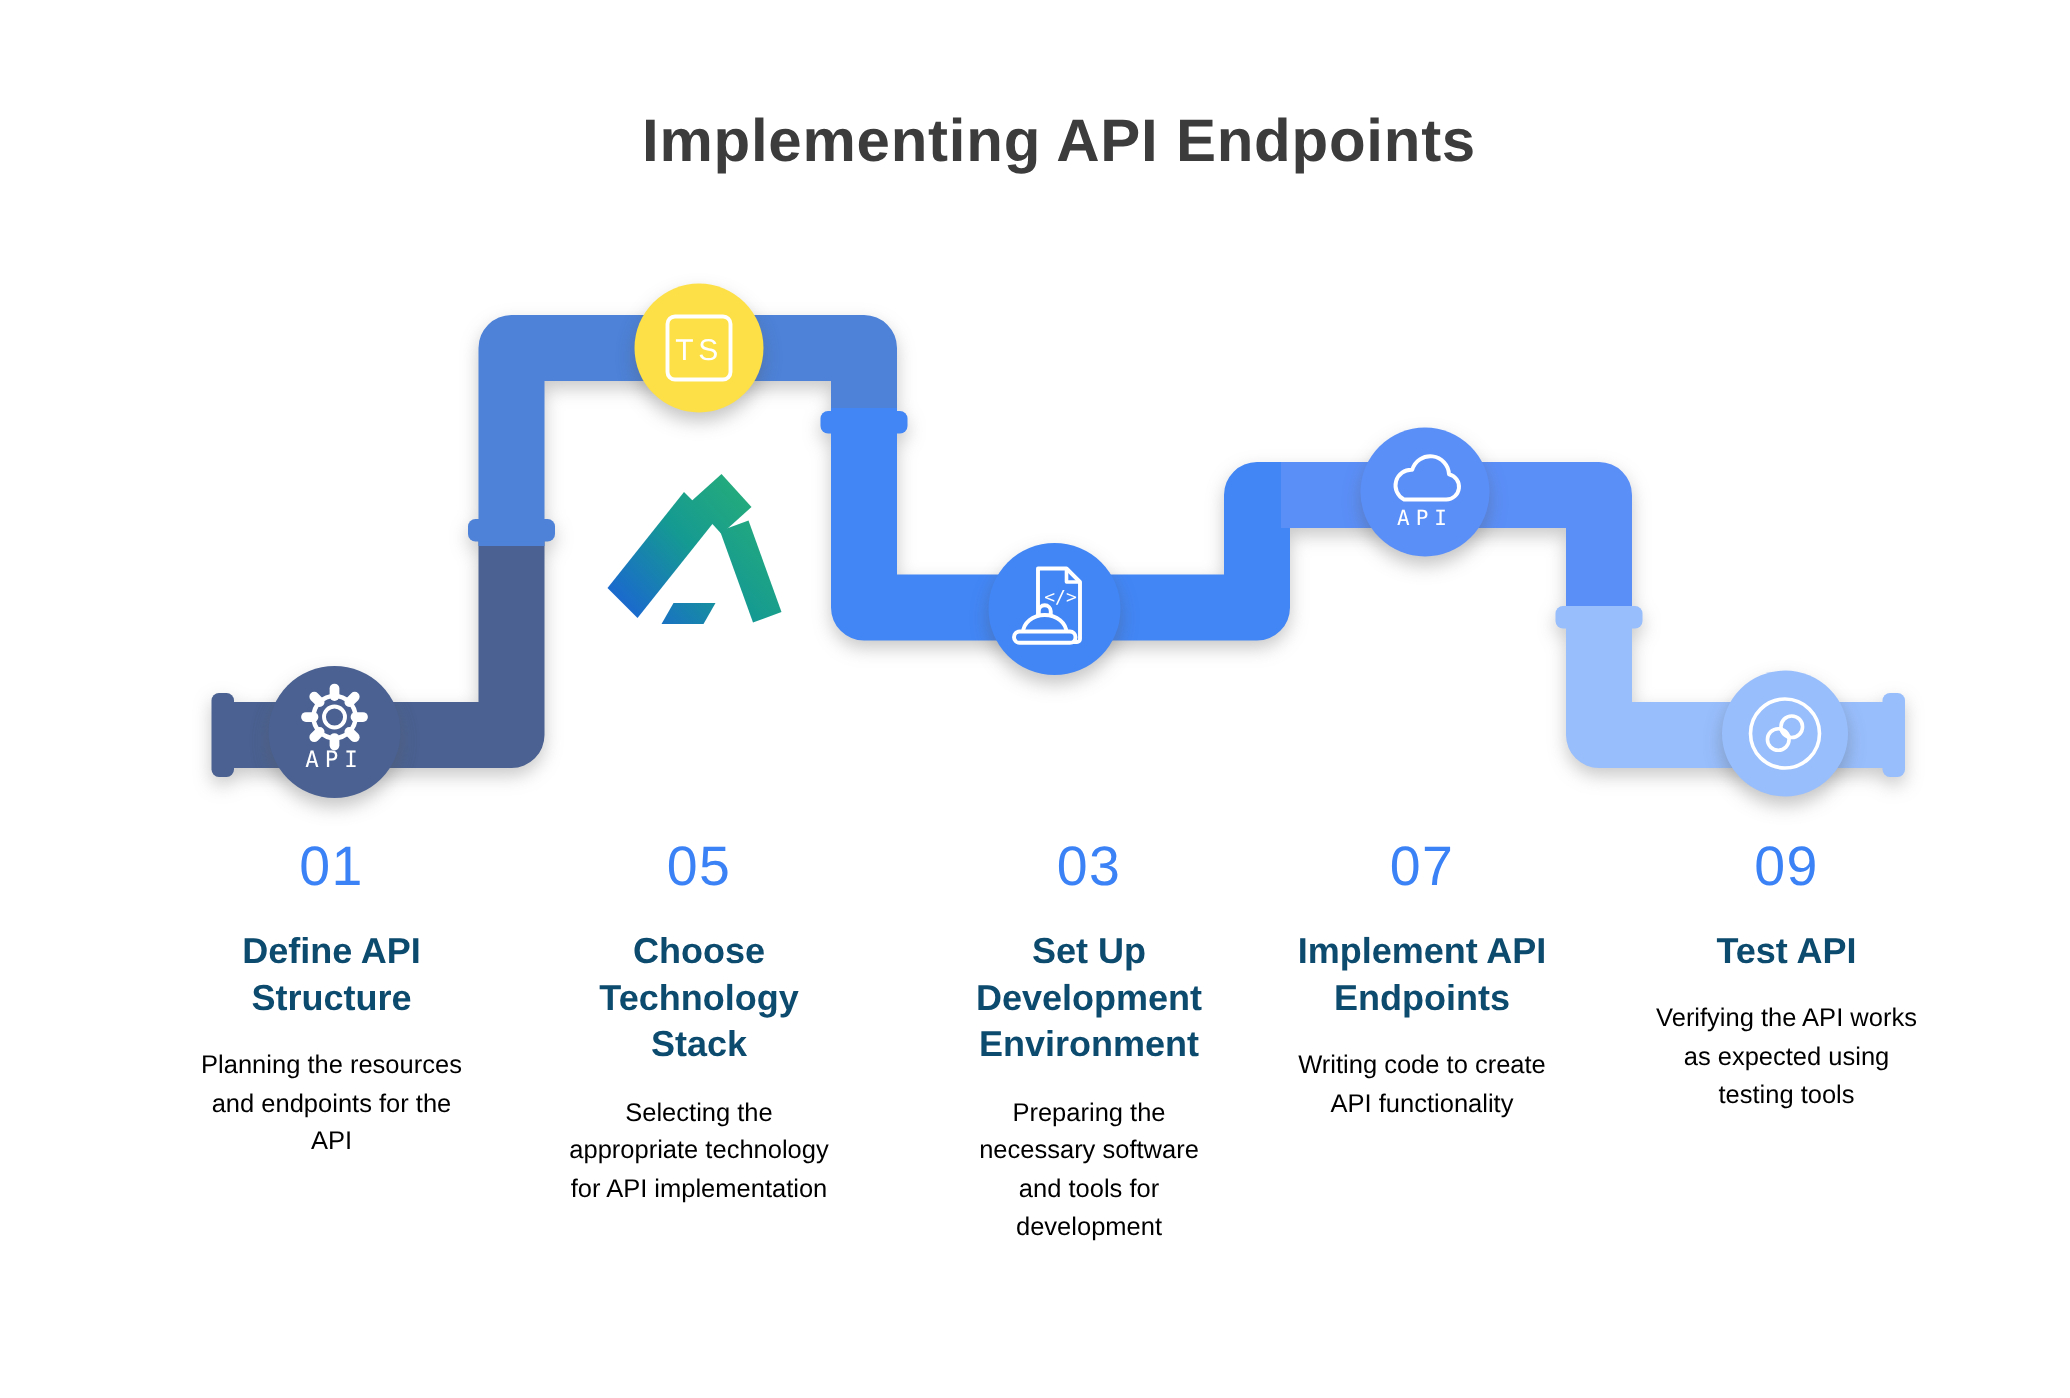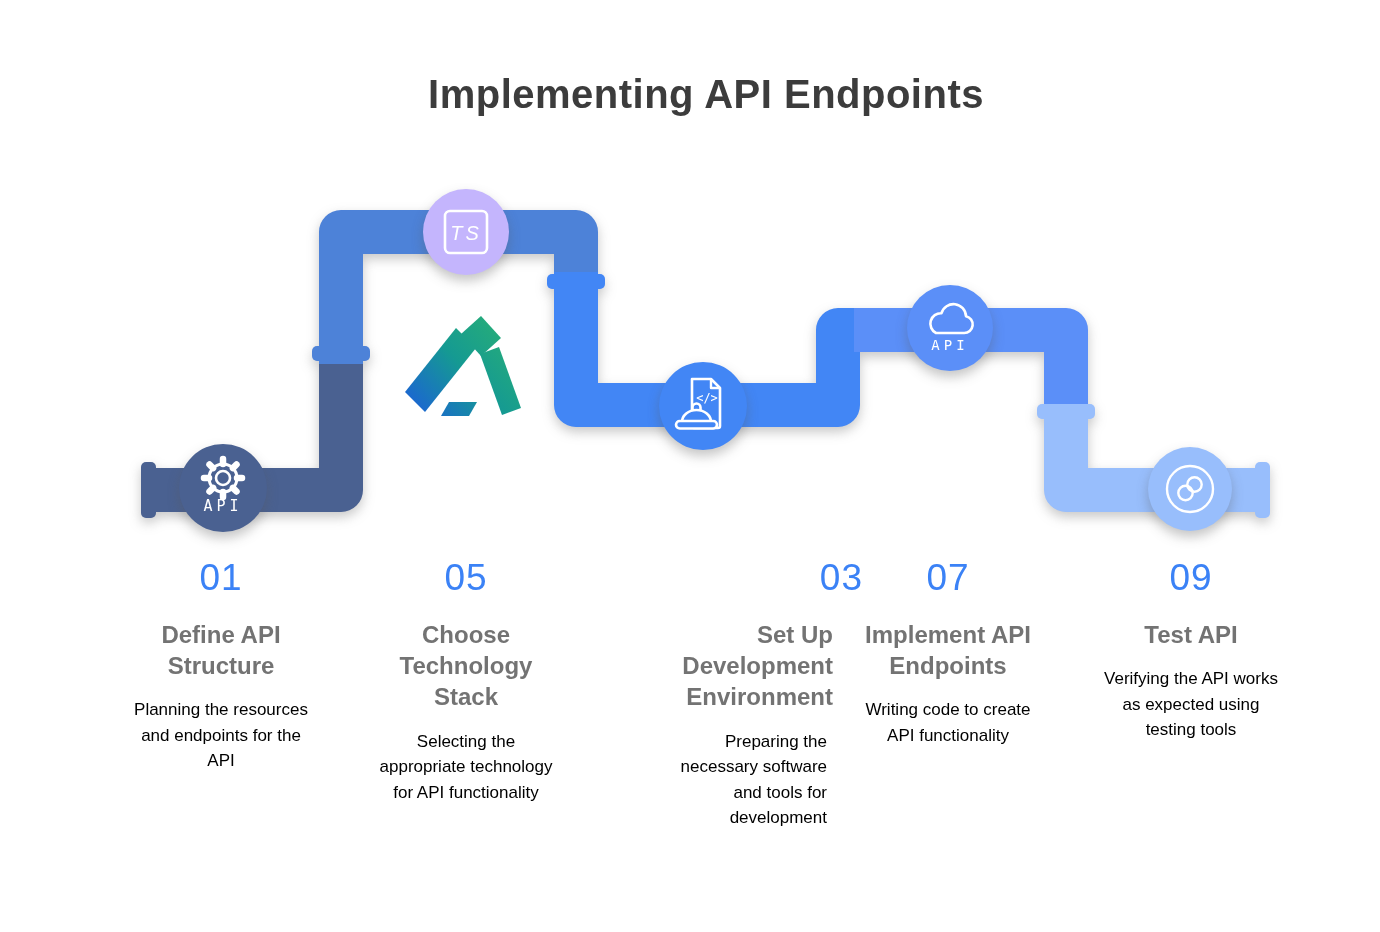--- a/index.html
+++ b/index.html
@@ -22,36 +22,36 @@
     position:absolute;top:0;left:0;width:1380px;height:932px;
     filter:drop-shadow(0 5px 6px rgba(110,110,110,.38));
   }
   .node{
     position:absolute;border-radius:50%;
     display:flex;align-items:center;justify-content:center;
     box-shadow:0 6px 12px rgba(90,90,90,.35);
     z-index:3;
   }
   .n1{left:163px;top:444px;width:88px;height:88px;background:#4a6191;}
-  .n2{left:407px;top:189px;width:86px;height:86px;background:#c4b5fd;font-style:italic;}
+  .n2{left:407px;top:189px;width:86px;height:86px;background:#fde047;}
   .n3{left:643px;top:362px;width:88px;height:88px;background:#4286f5;}
   .n4{left:891px;top:285px;width:86px;height:86px;background:#5b8ff8;}
   .n5{left:1132px;top:447px;width:84px;height:84px;background:#98befc;}
   .logo{position:absolute;left:385px;top:312px;width:125px;height:112px;z-index:2;}
   .col{
     position:absolute;top:557px;width:250px;
     text-align:center;z-index:2;
   }
-  .c1{left:80px;} .c2{left:325px;} .c3{left:597px;text-align:right;} .c4{left:807px;} .c5{left:1050px;}
+  .c1{left:80px;} .c2{left:325px;} .c3{left:585px;} .c4{left:807px;} .c5{left:1050px;}
   .num{
     font-size:37px;font-weight:500;color:#3b82f6;letter-spacing:1px;
   }
   .ttl{
     margin:20px auto 0;max-width:190px;
-    font-size:24px;font-weight:700;color:#737373;line-height:1.3;
+    font-size:24px;font-weight:700;color:#0c4a6e;line-height:1.3;
   }
   .dsc{
     margin:16px auto 0;max-width:178px;
     font-size:17px;font-weight:400;color:#000000;line-height:1.5;
   }
   .icon-text{font-family:"DejaVu Sans Mono", monospace;}
 </style>
 </head>
 <body>
 
@@ -148,21 +148,21 @@
 
   <div class="col c1">
     <div class="num">01</div>
     <div class="ttl">Define API Structure</div>
     <div class="dsc">Planning the resources and endpoints for the API</div>
   </div>
 
   <div class="col c2">
     <div class="num">05</div>
     <div class="ttl">Choose Technology Stack</div>
-    <div class="dsc">Selecting the appropriate technology for API functionality</div>
+    <div class="dsc">Selecting the appropriate technology for API implementation</div>
   </div>
 
   <div class="col c3">
     <div class="num">03</div>
     <div class="ttl">Set Up Development Environment</div>
     <div class="dsc">Preparing the necessary software and tools for development</div>
   </div>
 
   <div class="col c4">
     <div class="num">07</div>

